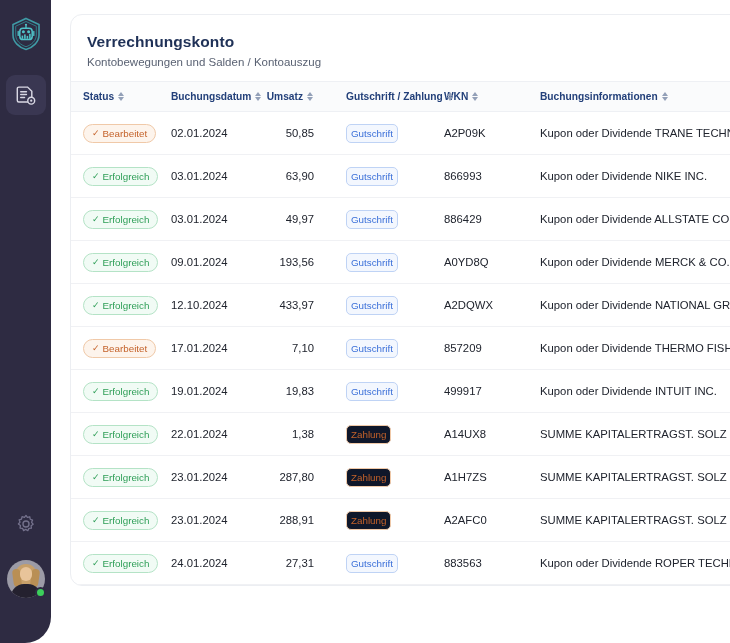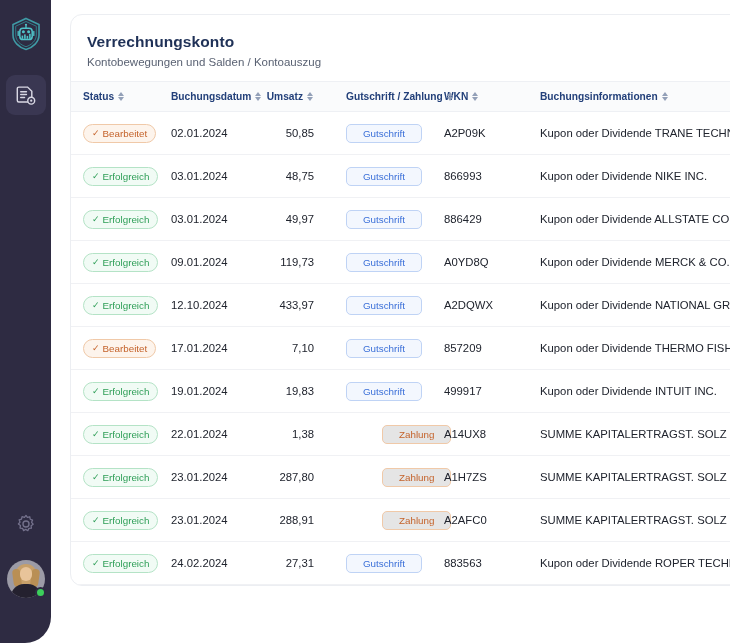--- a/index.html
+++ b/index.html
@@ -108,25 +108,25 @@
   .badge {
     display: inline-flex; align-items: center; gap: 3px;
     font-size: 9.8px; padding: 3px 8px; border-radius: 11px;
     border: 1px solid; white-space: nowrap; cursor: pointer;
   }
   .badge .chk { font-size: 9px; line-height: 1; }
   .b-ok   { color: #2e9e57; border-color: #b4e3c6; background: #f1fbf5; }
   .b-warn { color: #c4622a; border-color: #f0c9a8; background: #fdf4ec; }
 
   .chip {
-    display: inline-block; font-size: 9.8px; padding: 3px 16px;
+    display: inline-block; font-size: 9.8px; padding: 3px 4px;
     border-radius: 5px; border: 1px solid; white-space: nowrap; cursor: pointer;
   }
   .ch-blue   { color: #3a6fd8; border-color: #bfd3f5; background: #f3f7fe; }
-  .ch-orange { color: #c4622a; border-color: #f0c9a8; background: #e5e5e5; margin-left: 36px; }
+  .ch-orange { color: #c4622a; border-color: #f0c9a8; background: #0f172a; }
 </style>
 </head>
 <body>
 
 <div id="app">
 
   <div class="panel"></div>
 
   <div class="sidebar">
     <div class="logo-wrap">
@@ -234,21 +234,21 @@
             <td class="c-art"><span class="chip ch-blue">Gutschrift</span></td>
             <td class="c-wkn">A2P09K</td>
             <td class="c-info">Kupon oder Dividende TRANE TECHNOLOGIES</td>
           </tr>
           <tr>
             <td class="c-status"><span class="badge b-ok">
                 <span class="chk">✓</span>
                 <span>Erfolgreich</span>
               </span></td>
             <td class="c-date">03.01.2024</td>
-            <td class="c-ums">48,75</td>
+            <td class="c-ums">63,90</td>
             <td class="c-art"><span class="chip ch-blue">Gutschrift</span></td>
             <td class="c-wkn">866993</td>
             <td class="c-info">Kupon oder Dividende NIKE INC.</td>
           </tr>
           <tr>
             <td class="c-status"><span class="badge b-ok">
                 <span class="chk">✓</span>
                 <span>Erfolgreich</span>
               </span></td>
             <td class="c-date">03.01.2024</td>
@@ -256,21 +256,21 @@
             <td class="c-art"><span class="chip ch-blue">Gutschrift</span></td>
             <td class="c-wkn">886429</td>
             <td class="c-info">Kupon oder Dividende ALLSTATE CORP THE</td>
           </tr>
           <tr>
             <td class="c-status"><span class="badge b-ok">
                 <span class="chk">✓</span>
                 <span>Erfolgreich</span>
               </span></td>
             <td class="c-date">09.01.2024</td>
-            <td class="c-ums">119,73</td>
+            <td class="c-ums">193,56</td>
             <td class="c-art"><span class="chip ch-blue">Gutschrift</span></td>
             <td class="c-wkn">A0YD8Q</td>
             <td class="c-info">Kupon oder Dividende MERCK &amp; CO. INC.</td>
           </tr>
           <tr>
             <td class="c-status"><span class="badge b-ok">
                 <span class="chk">✓</span>
                 <span>Erfolgreich</span>
               </span></td>
             <td class="c-date">12.10.2024</td>
@@ -332,21 +332,21 @@
             <td class="c-ums">288,91</td>
             <td class="c-art"><span class="chip ch-orange">Zahlung</span></td>
             <td class="c-wkn">A2AFC0</td>
             <td class="c-info">SUMME KAPITALERTRAGST. SOLZ U. GGF. KIR</td>
           </tr>
           <tr>
             <td class="c-status"><span class="badge b-ok">
                 <span class="chk">✓</span>
                 <span>Erfolgreich</span>
               </span></td>
-            <td class="c-date">24.02.2024</td>
+            <td class="c-date">24.01.2024</td>
             <td class="c-ums">27,31</td>
             <td class="c-art"><span class="chip ch-blue">Gutschrift</span></td>
             <td class="c-wkn">883563</td>
             <td class="c-info">Kupon oder Dividende ROPER TECHNOLOGIES</td>
           </tr>
         </tbody>
     </table>
   </div>
 </div>
 

